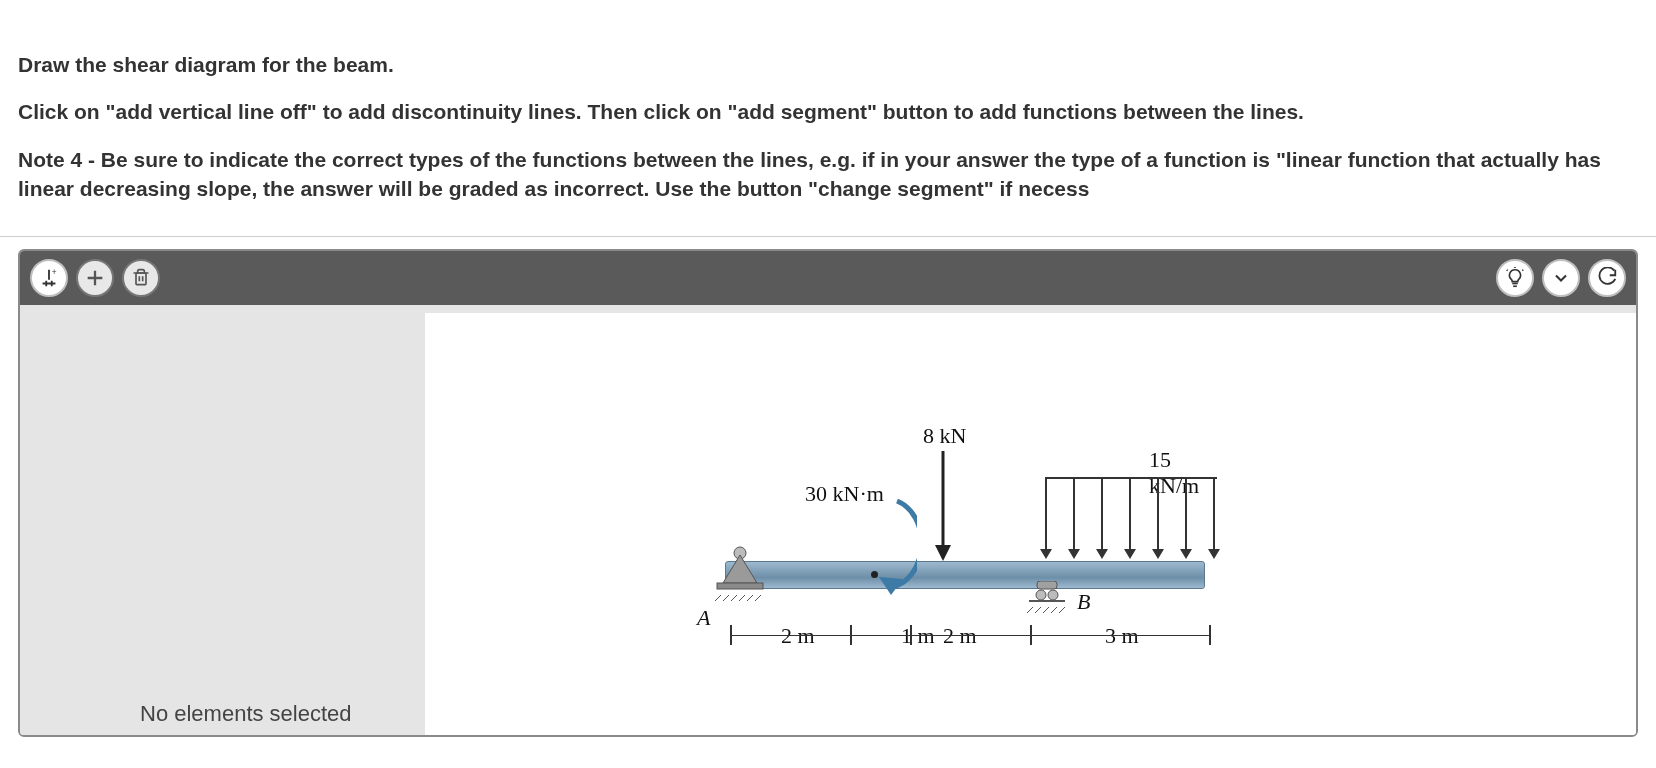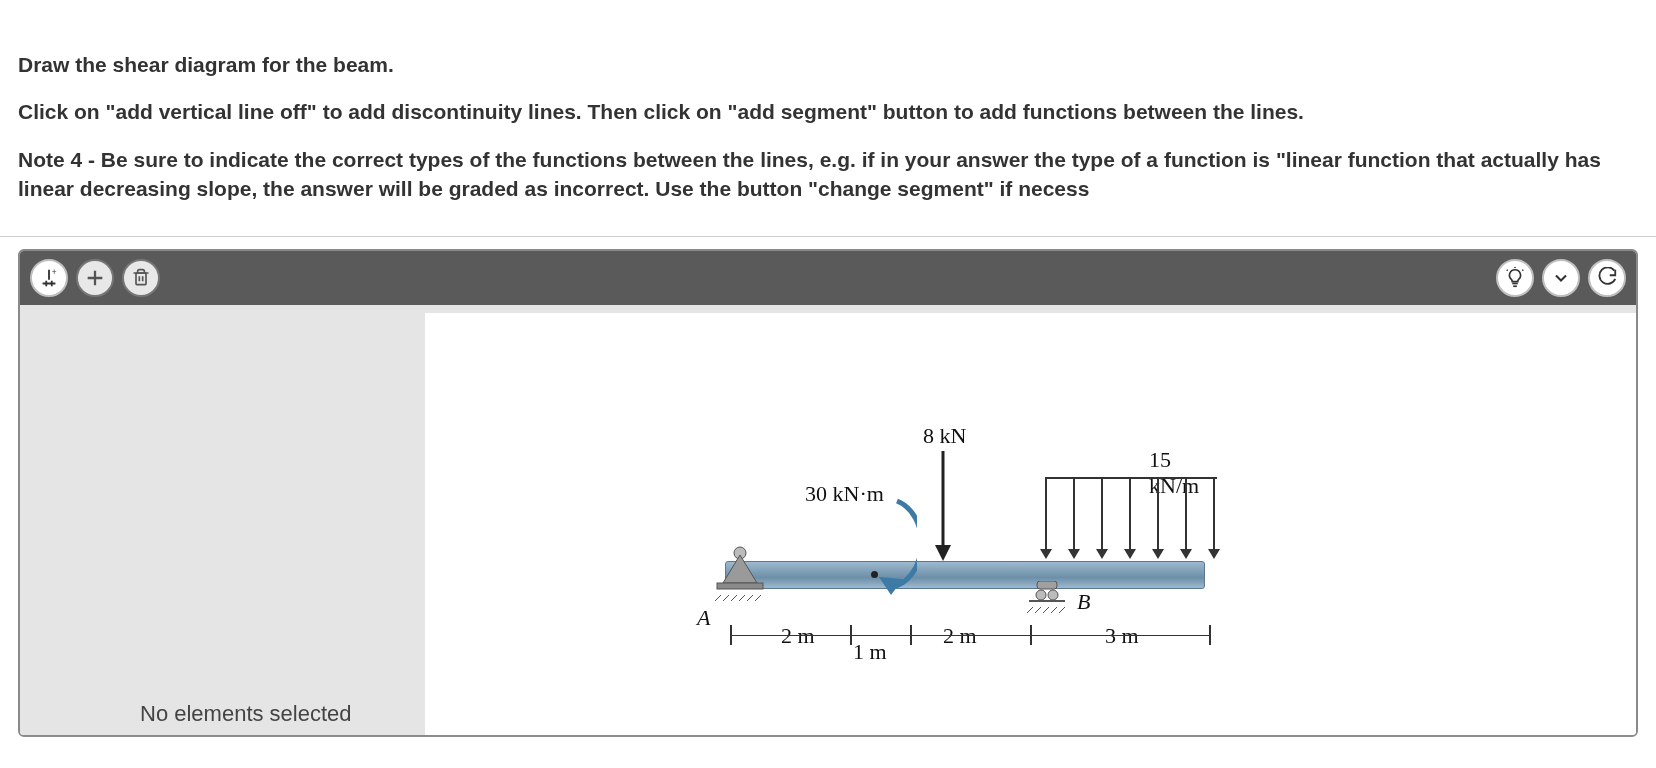--- a/index.html
+++ b/index.html
@@ -97,21 +97,21 @@
     height: 260px;
   }
   
   .lbl { position:absolute; font-family: 'Times New Roman', serif; font-size: 22px; color:#111; }
   .lbl.force8 { left: 230px; top: 0px; margin-left: 8px; }
   .lbl.moment20 { left: 120px; top: 58px; }
   .lbl.dist15 { left: 424px; top: 24px; margin-left: 40px; }
   .lbl.A { left: 12px; top: 182px; font-style: italic; }
   .lbl.B { left: 392px; top: 166px; font-style: italic; }
   .lbl.d1 { left: 96px; top: 200px; }
-  .lbl.d2 { left: 168px; top: 216px; }
+  .lbl.d2 { left: 168px; top: 200px; padding-left: 48px; }
   .lbl.d3 { left: 258px; top: 200px; }
   .lbl.d4 { left: 420px; top: 200px; }
 
   
   .beam {
     position:absolute;
     left: 40px; top: 138px;
     width: 480px; height: 28px;
     background: linear-gradient(#9db9cf, #6d8fa8 60%, #9db9cf);
     border: 1px solid #5a7890;

